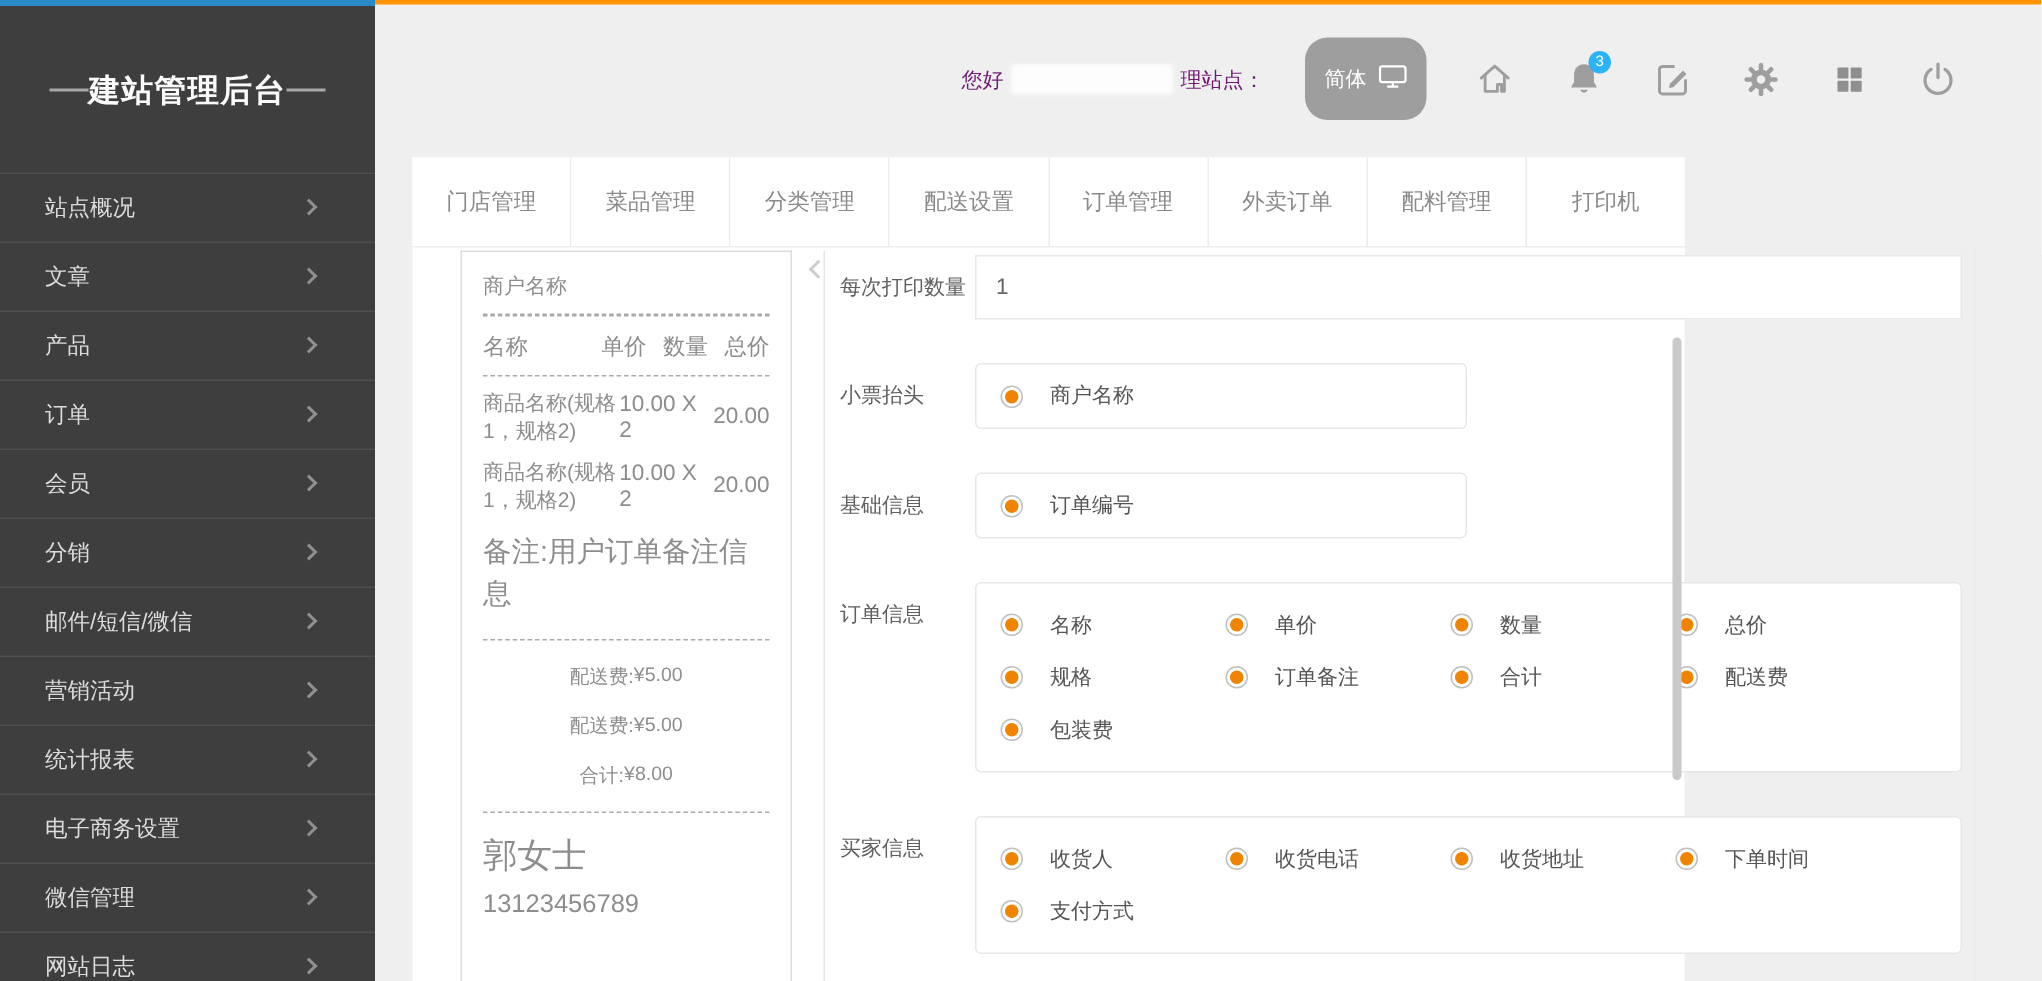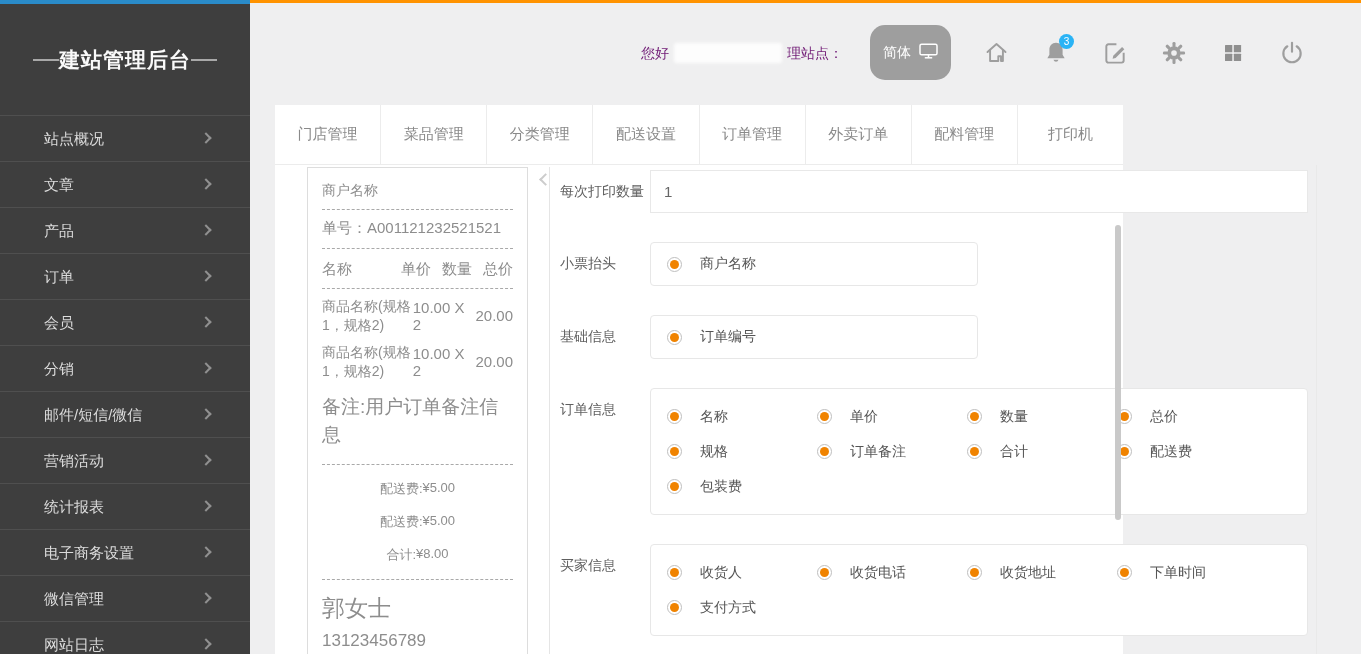--- a/index.html
+++ b/index.html
@@ -10,21 +10,21 @@
   html,body{margin:0;padding:0;}
   body{
     width:1361px;height:654px;overflow:hidden;position:relative;
     background:#efeff0;font-family:"Liberation Sans","DejaVu Sans",sans-serif;
   }
   
   .sidebar{position:absolute;left:0;top:0;width:250px;height:654px;background:#3e3e3e;border-top:4px solid var(--accent-blue);}
   .side-title{height:111px;display:flex;align-items:center;justify-content:center;color:#fafafa;font-size:21px;font-weight:bold;letter-spacing:1px;}
   .side-title .dash{width:26px;height:2px;background:#a8a8a8;}
   #side-menu{list-style:none;margin:0;padding:0;}
-  .side-item{position:relative;height:46px;line-height:45px;padding-left:44px;color:#dcdcdc;font-size:15px;border-top:1px solid rgba(255,255,255,.09);cursor:pointer;}
+  .side-item{position:relative;height:46px;line-height:45px;padding-left:30px;color:#dcdcdc;font-size:15px;border-top:1px solid rgba(255,255,255,.09);cursor:pointer;}
   .side-item .chev{position:absolute;right:40px;top:18px;width:8px;height:8px;border-top:2px solid #909090;border-right:2px solid #909090;transform:rotate(45deg);}
   
   .topline{position:absolute;left:250px;top:0;width:1111px;height:3px;background:var(--topbar-orange);}
   .header{position:absolute;left:250px;top:0;width:1111px;height:105px;display:flex;align-items:center;justify-content:flex-end;padding-right:56px;gap:32px;}
   .greet{display:flex;align-items:flex-end;gap:5px;color:#701a75;font-size:14px;margin-right:-5px;}
   .blur-box{display:inline-block;width:108px;height:20px;background:#fff;opacity:.88;border-radius:3px;filter:blur(1.5px);}
   .pill{display:flex;align-items:center;gap:8px;background:var(--icon-gray);color:#fff;font-size:14px;border-radius:15px;padding:18px 13px;cursor:pointer;}
   .hicon{position:relative;width:27px;height:27px;display:flex;align-items:center;justify-content:center;cursor:pointer;}
   .hicon svg{display:block;}
   .badge{position:absolute;top:-5px;right:-5px;width:15px;height:15px;border-radius:50%;background:var(--badge-blue);color:#fff;font-size:10px;line-height:15px;text-align:center;}
@@ -169,21 +169,20 @@
       <div class="tab">订单管理</div>
       <div class="tab">外卖订单</div>
       <div class="tab">配料管理</div>
       <div class="tab">打印机</div>
     </nav>
   <section class="content">
 
     <div class="receipt">
       <div class="merchant">商户名称</div>
       <hr class="dashed">
-      <div class="order-no">单号：A001121232521521</div>
       <hr class="dashed">
       <div class="thead">
         <span class="th-name">名称</span>
         <span class="th">单价</span>
         <span class="th">数量</span>
         <span class="th">总价</span>
       </div>
       <hr class="dashed">
       <div id="r-items">
           <div class="r-item">

